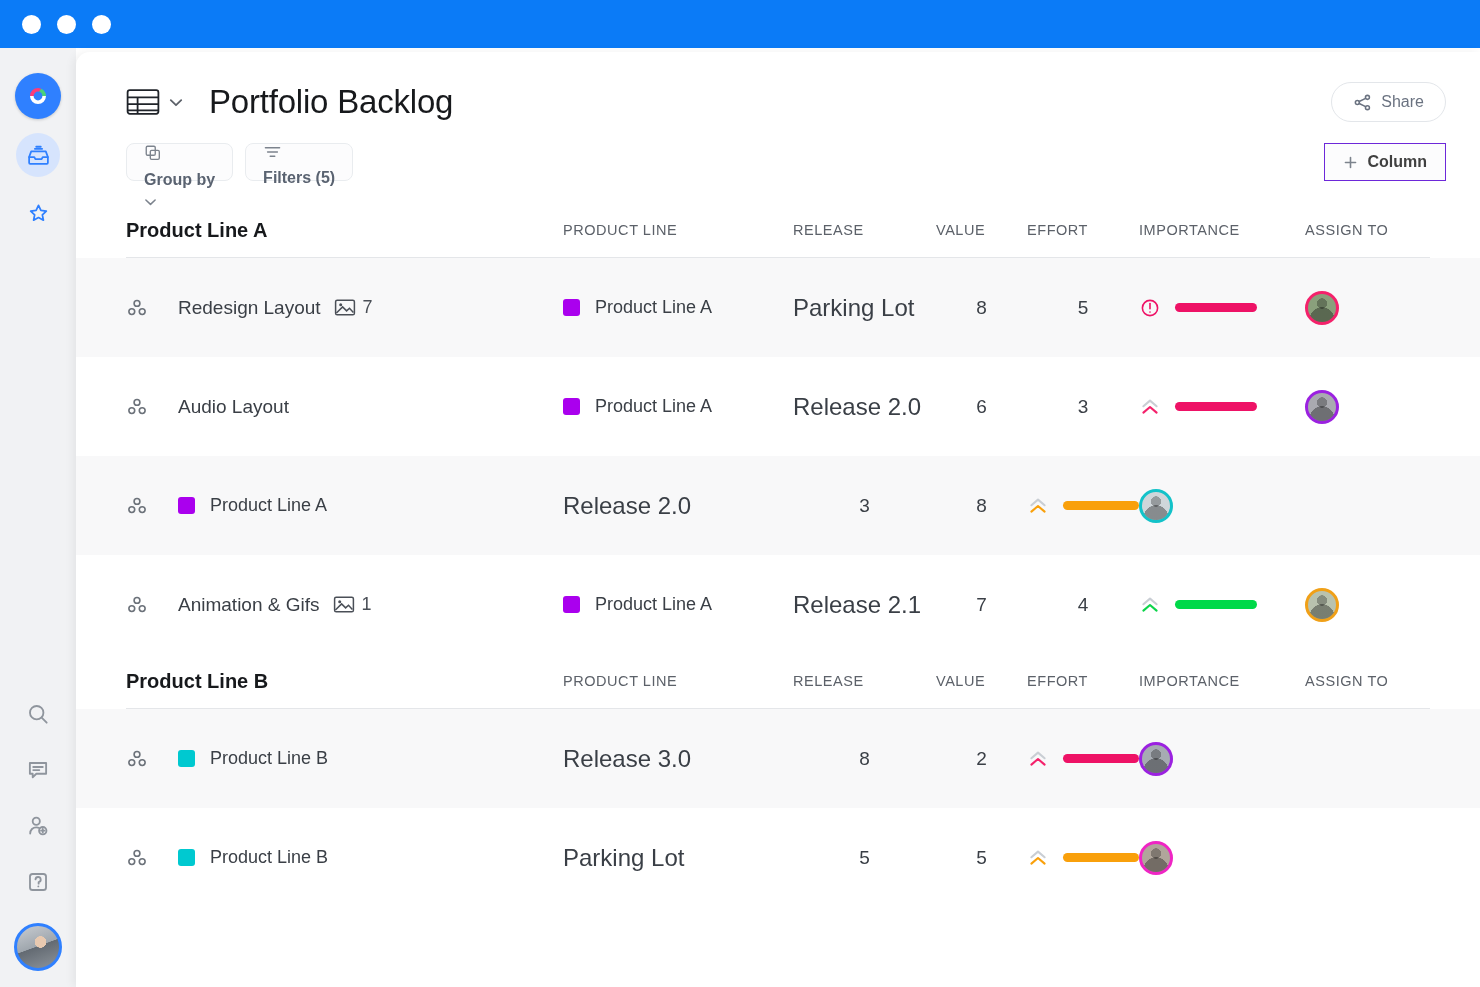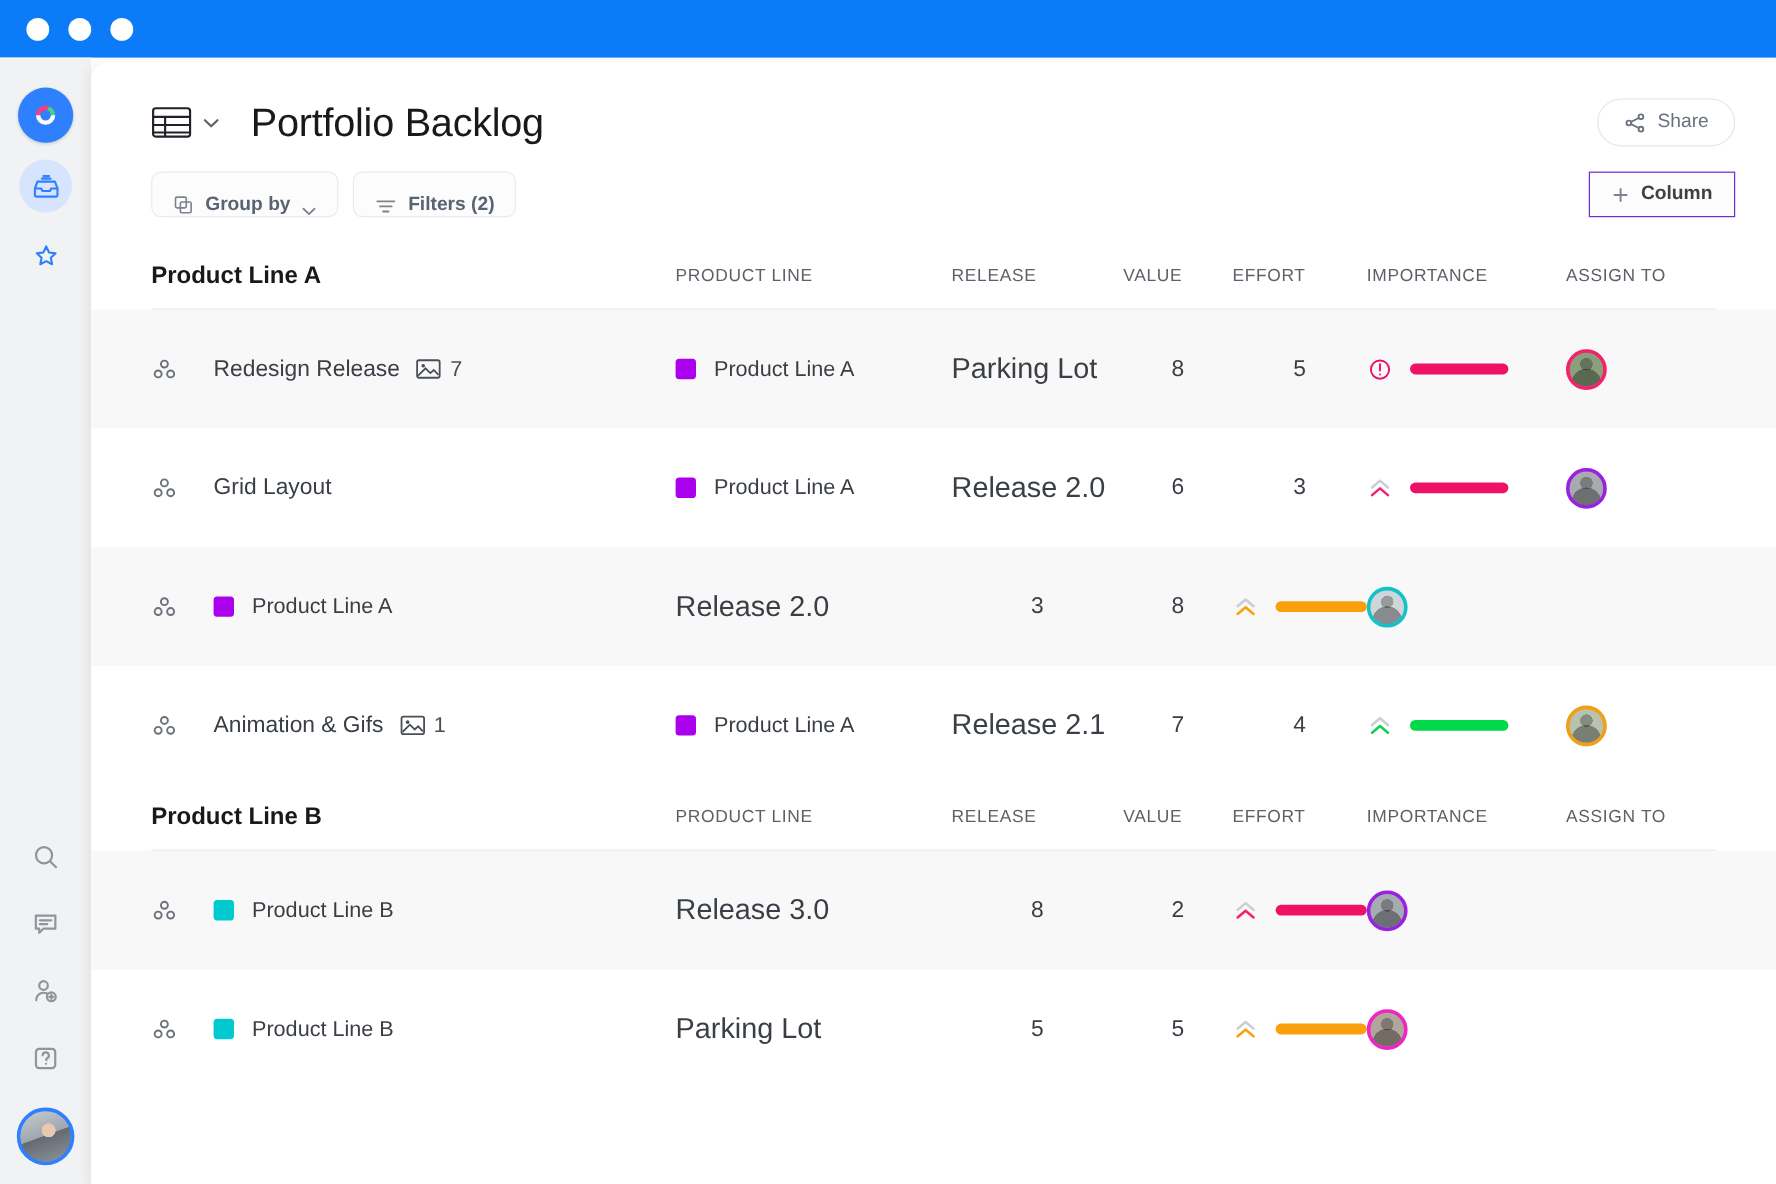--- a/index.html
+++ b/index.html
@@ -83,24 +83,24 @@
     height:40px; padding:0 21px;
     border:1px solid #e3e6ea; border-radius:22px;
     color:#6a7280; font-size:16px; background:#fff;
   }
 
   .toolbar {
     display:flex; align-items:center; gap:12px;
     padding: 21px 34px 0 50px;
   }
   .tool-btn {
-    display:flex; align-items:flex-end; gap:9px;
+    display:flex; align-items:flex-start; gap:9px;
     height:38px; padding:0 17px;
     border:1px solid #e9ecef; border-radius:8px;
-    background:#fcfcfd; color:#5a6371; font-size:16px; font-weight:600;
+    background:#fcfcfd; color:#5a6371; font-size:16px; font-weight:600;flex-direction:column;
   }
   .tool-btn .lbl { font-weight:600; }
   .col-btn {
     margin-left:auto;
     display:flex; align-items:center; gap:9px;
     height:38px; padding:0 18px;
     border:1px solid #6d28d9; border-radius:0;
     background:#fcfcfd; color:#404040; font-size:16px; font-weight:600;
   }
 
@@ -269,21 +269,21 @@
           </svg>
         </span>
       </button>
 
       <button class="tool-btn">
         <span>
           <svg width="19" height="16" viewBox="0 0 20 17" fill="none" stroke="#7c838d" stroke-width="1.6" stroke-linecap="round">
             <path d="M2.5 4h15M4.8 8.5h10.4M7.6 13h4.8"></path>
           </svg>
         </span>
-        <span class="lbl">Filters (2)</span>
+        <span class="lbl">Filters (5)</span>
       </button>
 
       <button class="col-btn">
         <span>
           <svg width="15" height="15" viewBox="0 0 16 16" fill="none" stroke="#7c838d" stroke-width="1.7" stroke-linecap="round">
             <path d="M8 2.6v10.8M2.6 8h10.8"></path>
           </svg>
         </span>
         <span class="lbl">Column</span>
       </button>
@@ -307,21 +307,21 @@
         <div class="task-icon">
               <span>
     <svg width="22" height="22" viewBox="0 0 22 22" fill="none" stroke="#6c727a" stroke-width="1.6">
       <circle cx="11" cy="6.4" r="2.9"></circle>
                   <circle cx="5.8" cy="14.6" r="2.9"></circle>
                   <circle cx="16.2" cy="14.6" r="2.9"></circle>
     </svg>
               </span>
             </div>
         <div class="task-name">
-          <span>Redesign Release</span>
+          <span>Redesign Layout</span>
               <span class="attach">
                 <span>
     <svg width="22" height="19" viewBox="0 0 22 19" fill="none" stroke="#4a4f57" stroke-width="1.5">
       <rect x="1.6" y="2.2" width="18.8" height="14.6" rx="1.6"></rect>
       <circle cx="6.7" cy="6.8" r="1.5" fill="#4a4f57" stroke="none"></circle>
       <path d="M2.4 15 8.6 8.9l4 4 2.9-2.6 3.9 4.1"></path>
     </svg>
                 </span>
                 <span>7</span>
               </span>
@@ -355,21 +355,21 @@
         <div class="task-icon">
               <span>
     <svg width="22" height="22" viewBox="0 0 22 22" fill="none" stroke="#6c727a" stroke-width="1.6">
       <circle cx="11" cy="6.4" r="2.9"></circle>
                   <circle cx="5.8" cy="14.6" r="2.9"></circle>
                   <circle cx="16.2" cy="14.6" r="2.9"></circle>
     </svg>
               </span>
             </div>
         <div class="task-name">
-          <span>Grid Layout</span>
+          <span>Audio Layout</span>
         </div>
         <div class="pl-cell">
           <span class="sw" style="background:#aa00ee"></span>
           <span>Product Line A</span>
         </div>
         <div class="release">Release 2.0</div>
         <div class="num">6</div>
         <div class="num">3</div>
         <div class="imp">
           <span>

